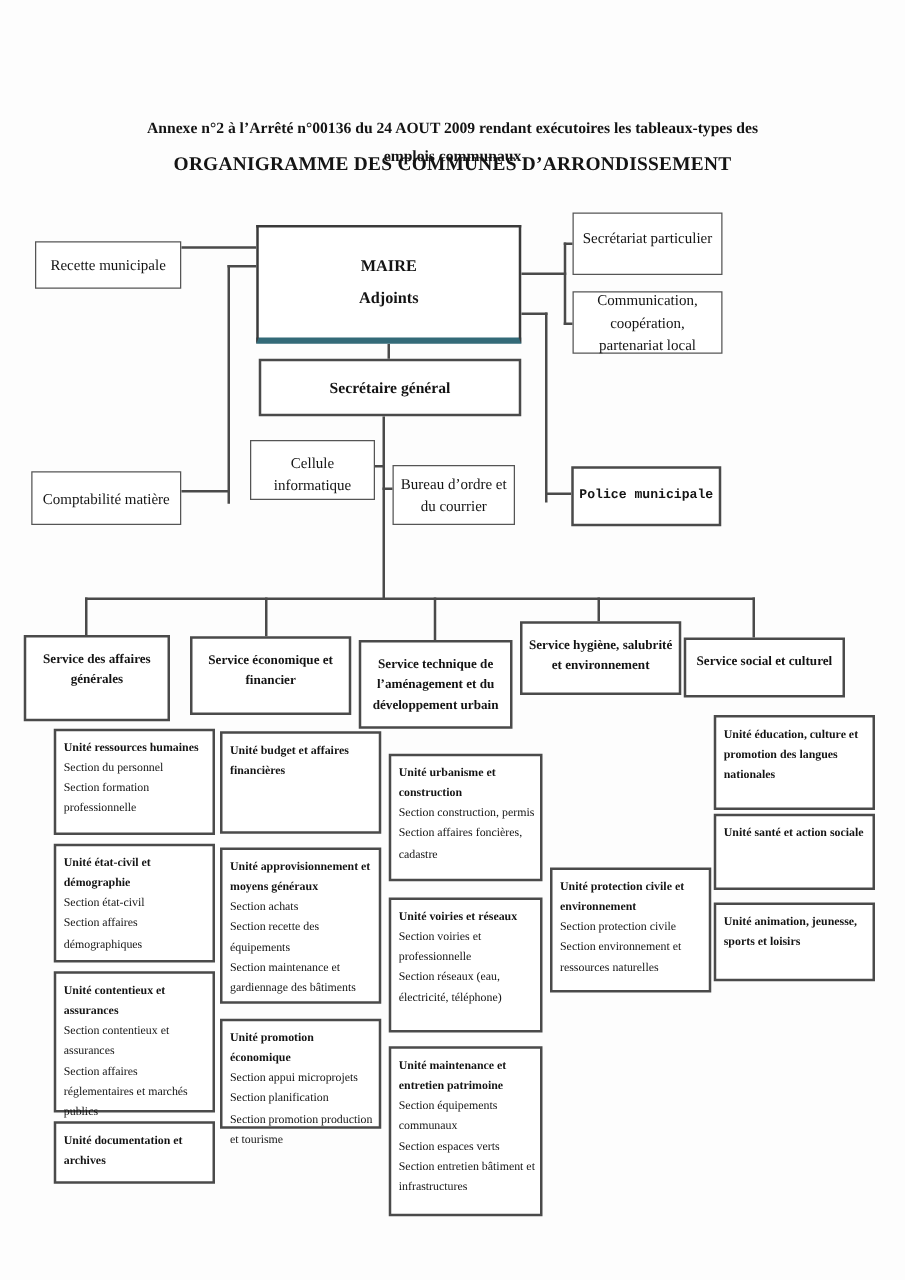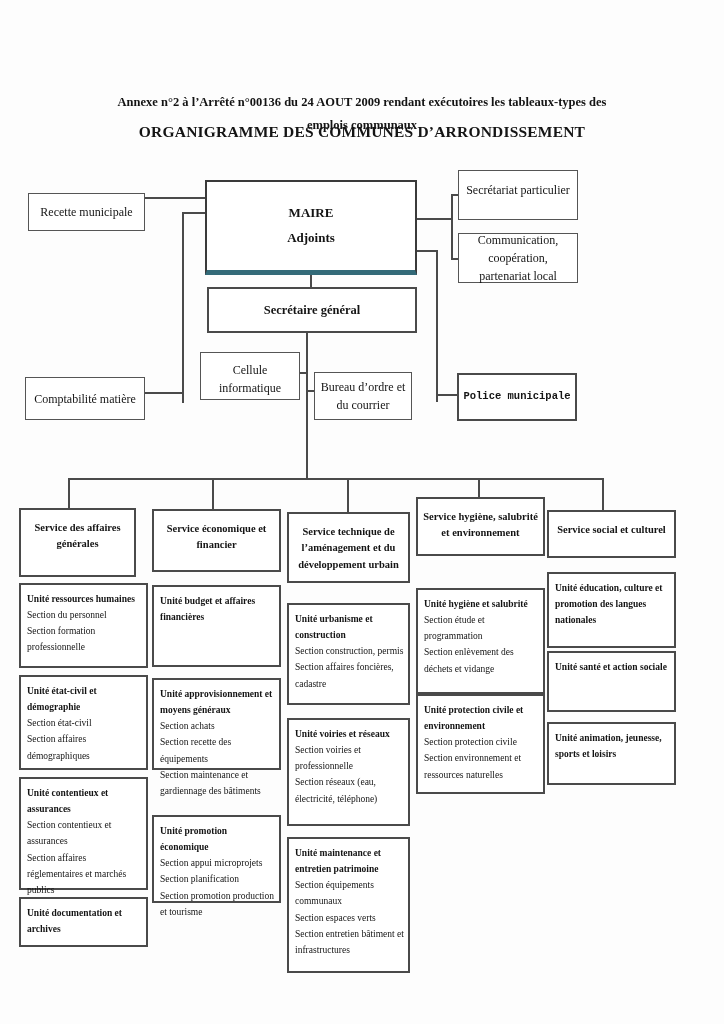--- a/index.html
+++ b/index.html
@@ -12,21 +12,21 @@
   .box{position:absolute;background:#fff;border:1px solid #555;box-sizing:border-box;
        display:flex;align-items:center;justify-content:center;text-align:center;
        font-size:12px;line-height:1.5;padding:2px 4px;}
   .box.thick{border:2px solid #4a4a4a;}
   .box.bold{font-weight:bold;font-family:Liberation Mono, monospace;}
   .maire{font-size:13px;font-weight:bold;line-height:1.9;
          border:2px solid #3a3a3a;border-bottom:5px solid #336a78;}
   .secgen{font-size:12.5px;font-weight:bold;}
   .svc{align-items:flex-start;padding-top:10px;font-weight:bold;font-size:10.5px;line-height:1.55;}
   .unit{position:absolute;background:#fff;border:2px solid #4a4a4a;box-sizing:border-box;
-        font-size:9.5px;line-height:1.7;text-align:left;padding:6px 3px 2px 6px;}
+        font-size:9.5px;line-height:1.7;text-align:left;padding:6px 3px 2px 6px;margin-left:24px;}
   .unit .u-title{font-weight:bold;}
   .sec-line{font-weight:normal;}
   .hline,.vline{position:absolute;background:#4a4a4a;}
   .hline{height:2px;}
   .vline{width:2px;}
 </style>
 </head>
 <body>
 
 <div class="page">
@@ -104,21 +104,21 @@
         <div class="sec-line">Section affaires réglementaires et marchés publics</div>
       </div>
   </div>
   <div class="unit" style="left:19px;top:897px;width:129px;height:50px;">
     <div class="u-title">Unité documentation et archives</div>
   </div>
 
   <div class="unit" style="left:152px;top:585px;width:129px;height:82px;">
     <div class="u-title">Unité budget et affaires financières</div>
   </div>
-  <div class="unit" style="left:152px;top:678px;width:129px;height:92px;">
+  <div class="unit" style="left:152px;top:678px;width:129px;height:125px;">
     <div class="u-title">Unité approvisionnement et moyens généraux</div>
     <div>
         <div class="sec-line">Section achats</div>
         <div class="sec-line">Section recette des équipements</div>
         <div class="sec-line">Section maintenance et gardiennage des bâtiments</div>
       </div>
   </div>
   <div class="unit" style="left:152px;top:815px;width:129px;height:88px;">
     <div class="u-title">Unité promotion économique</div>
     <div>
@@ -144,27 +144,20 @@
   </div>
   <div class="unit" style="left:287px;top:837px;width:123px;height:136px;">
     <div class="u-title">Unité maintenance et entretien patrimoine</div>
     <div>
         <div class="sec-line">Section équipements communaux</div>
         <div class="sec-line">Section espaces verts</div>
         <div class="sec-line">Section entretien bâtiment et infrastructures</div>
       </div>
   </div>
 
-  <div class="unit" style="left:416px;top:588px;width:129px;height:106px;">
-    <div class="u-title">Unité hygiène et salubrité</div>
-    <div>
-        <div class="sec-line">Section étude et programmation</div>
-        <div class="sec-line">Section enlèvement des déchets et vidange</div>
-      </div>
-  </div>
   <div class="unit" style="left:416px;top:694px;width:129px;height:100px;">
     <div class="u-title">Unité protection civile et environnement</div>
     <div>
         <div class="sec-line">Section protection civile</div>
         <div class="sec-line">Section environnement et ressources naturelles</div>
       </div>
   </div>
 
   <div class="unit" style="left:547px;top:572px;width:129px;height:76px;">
     <div class="u-title">Unité éducation, culture et promotion des langues nationales</div>

